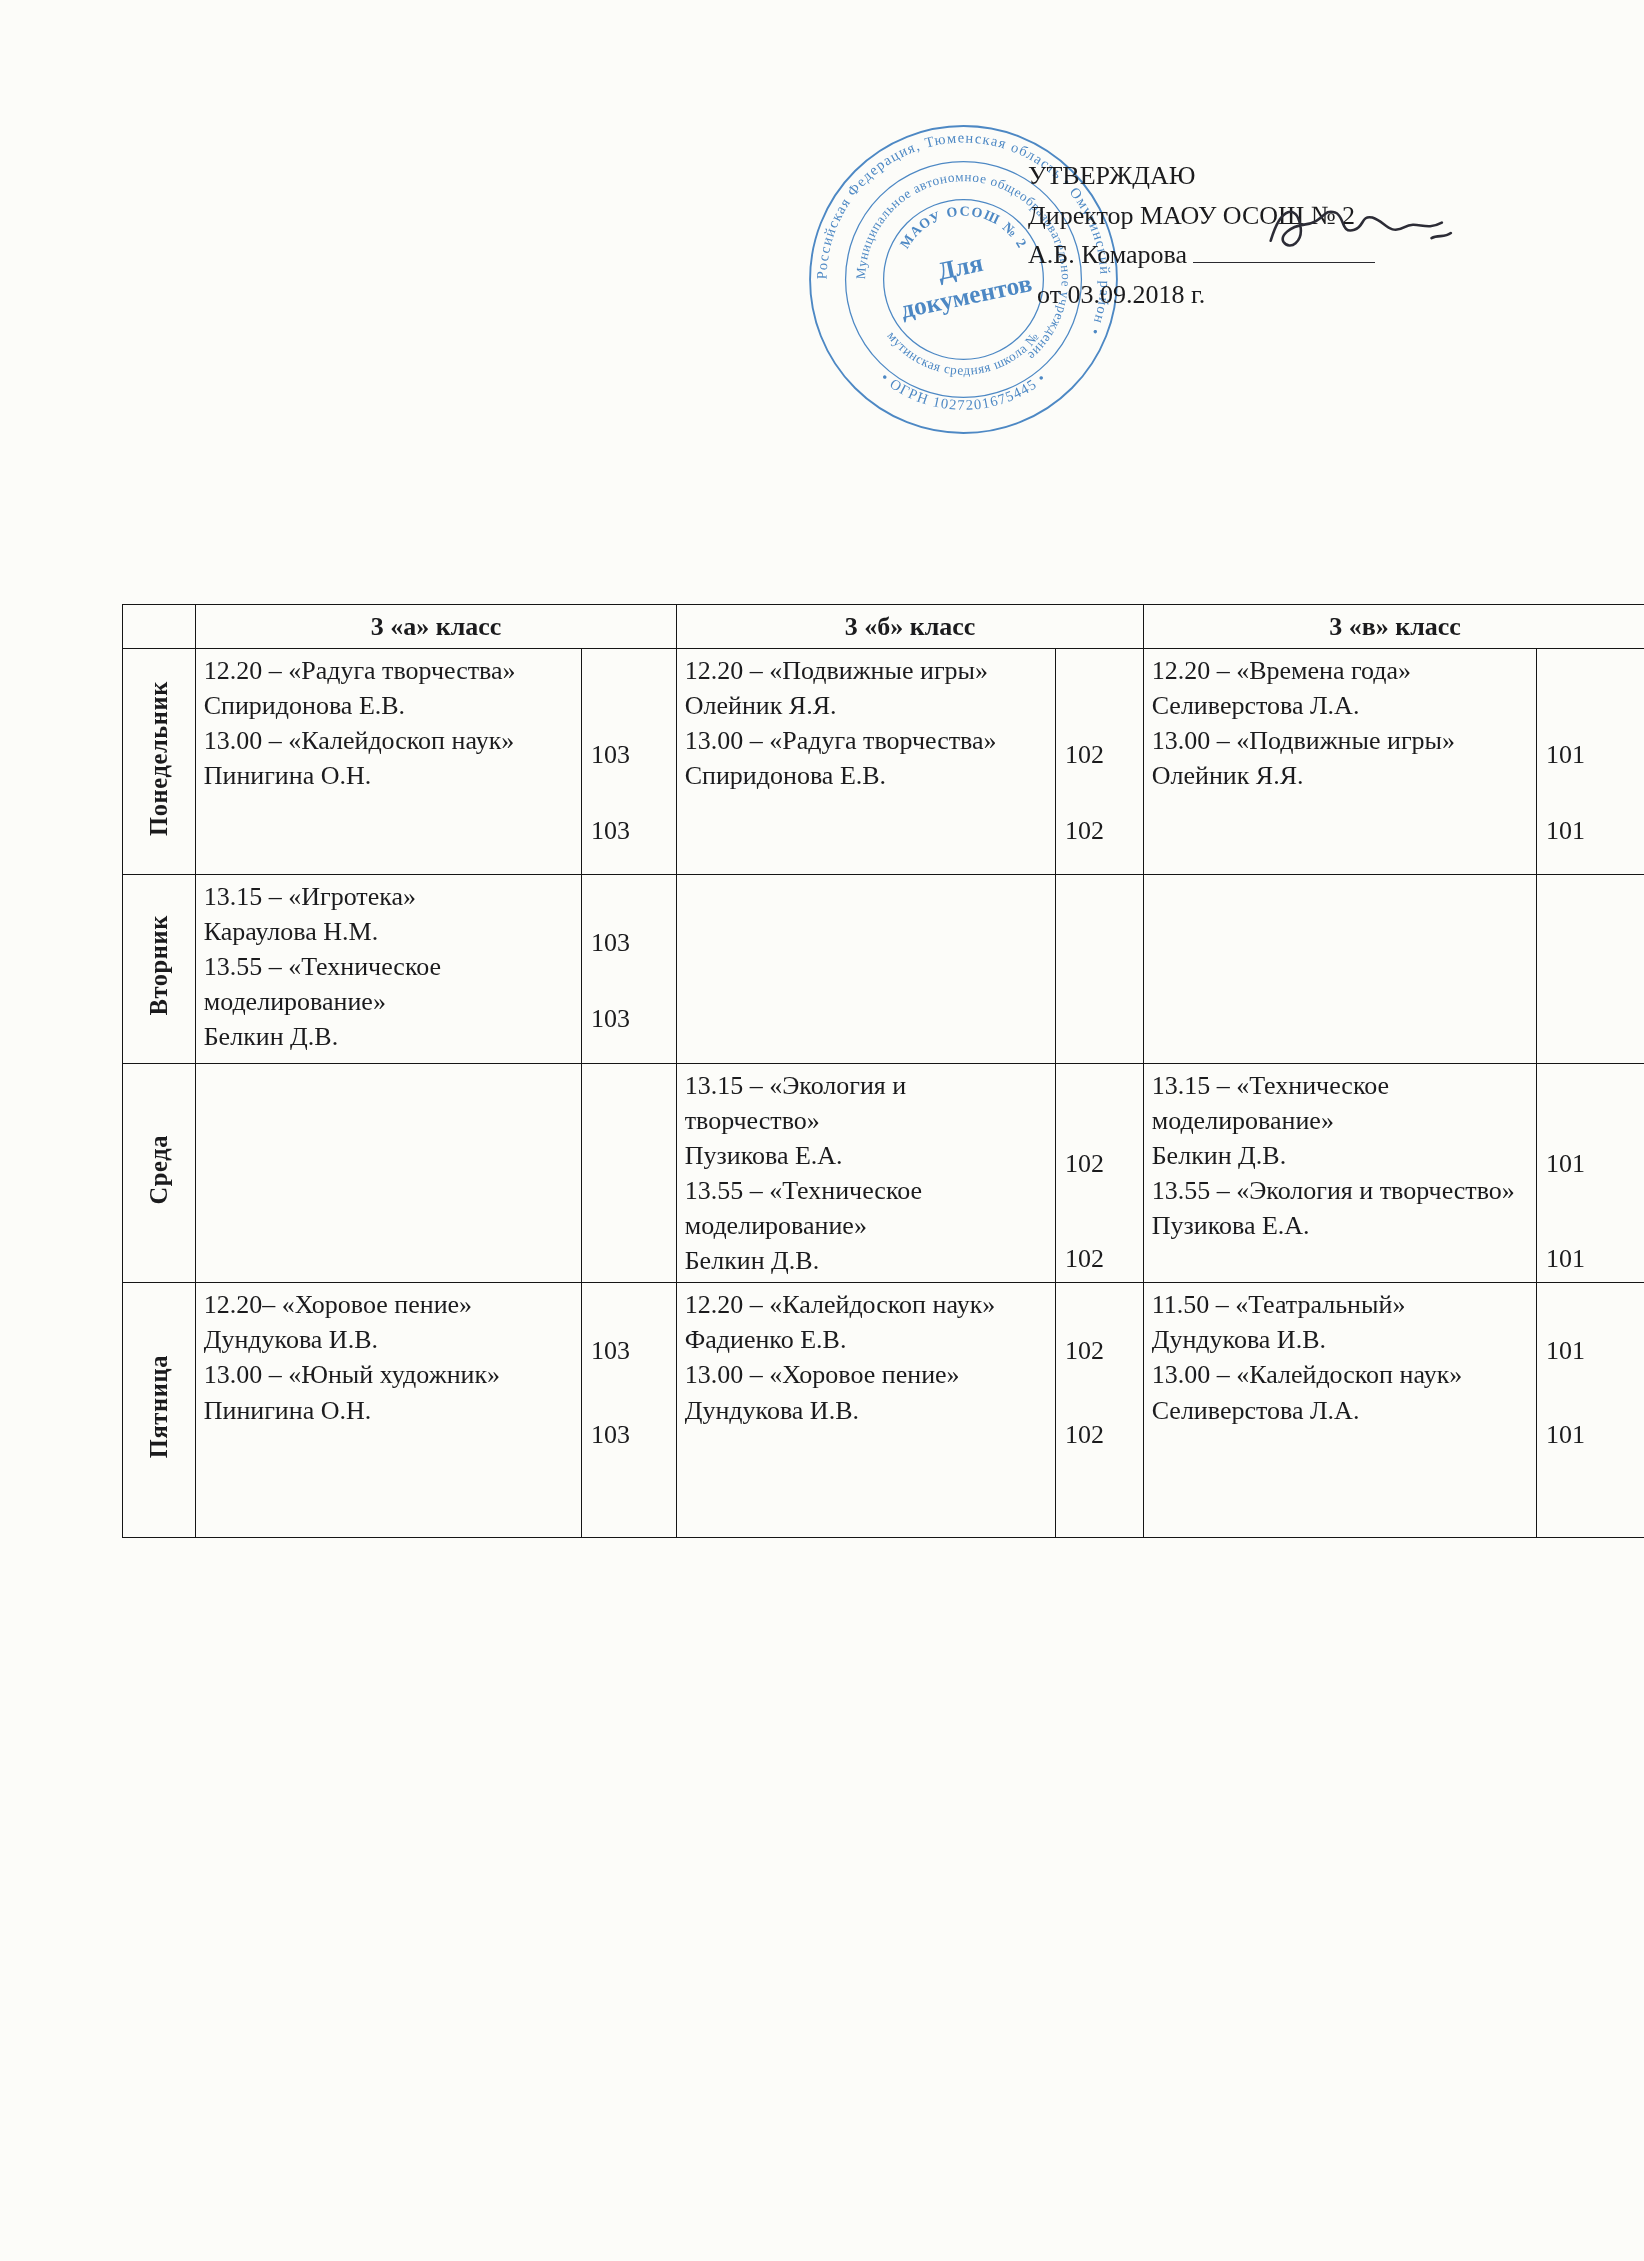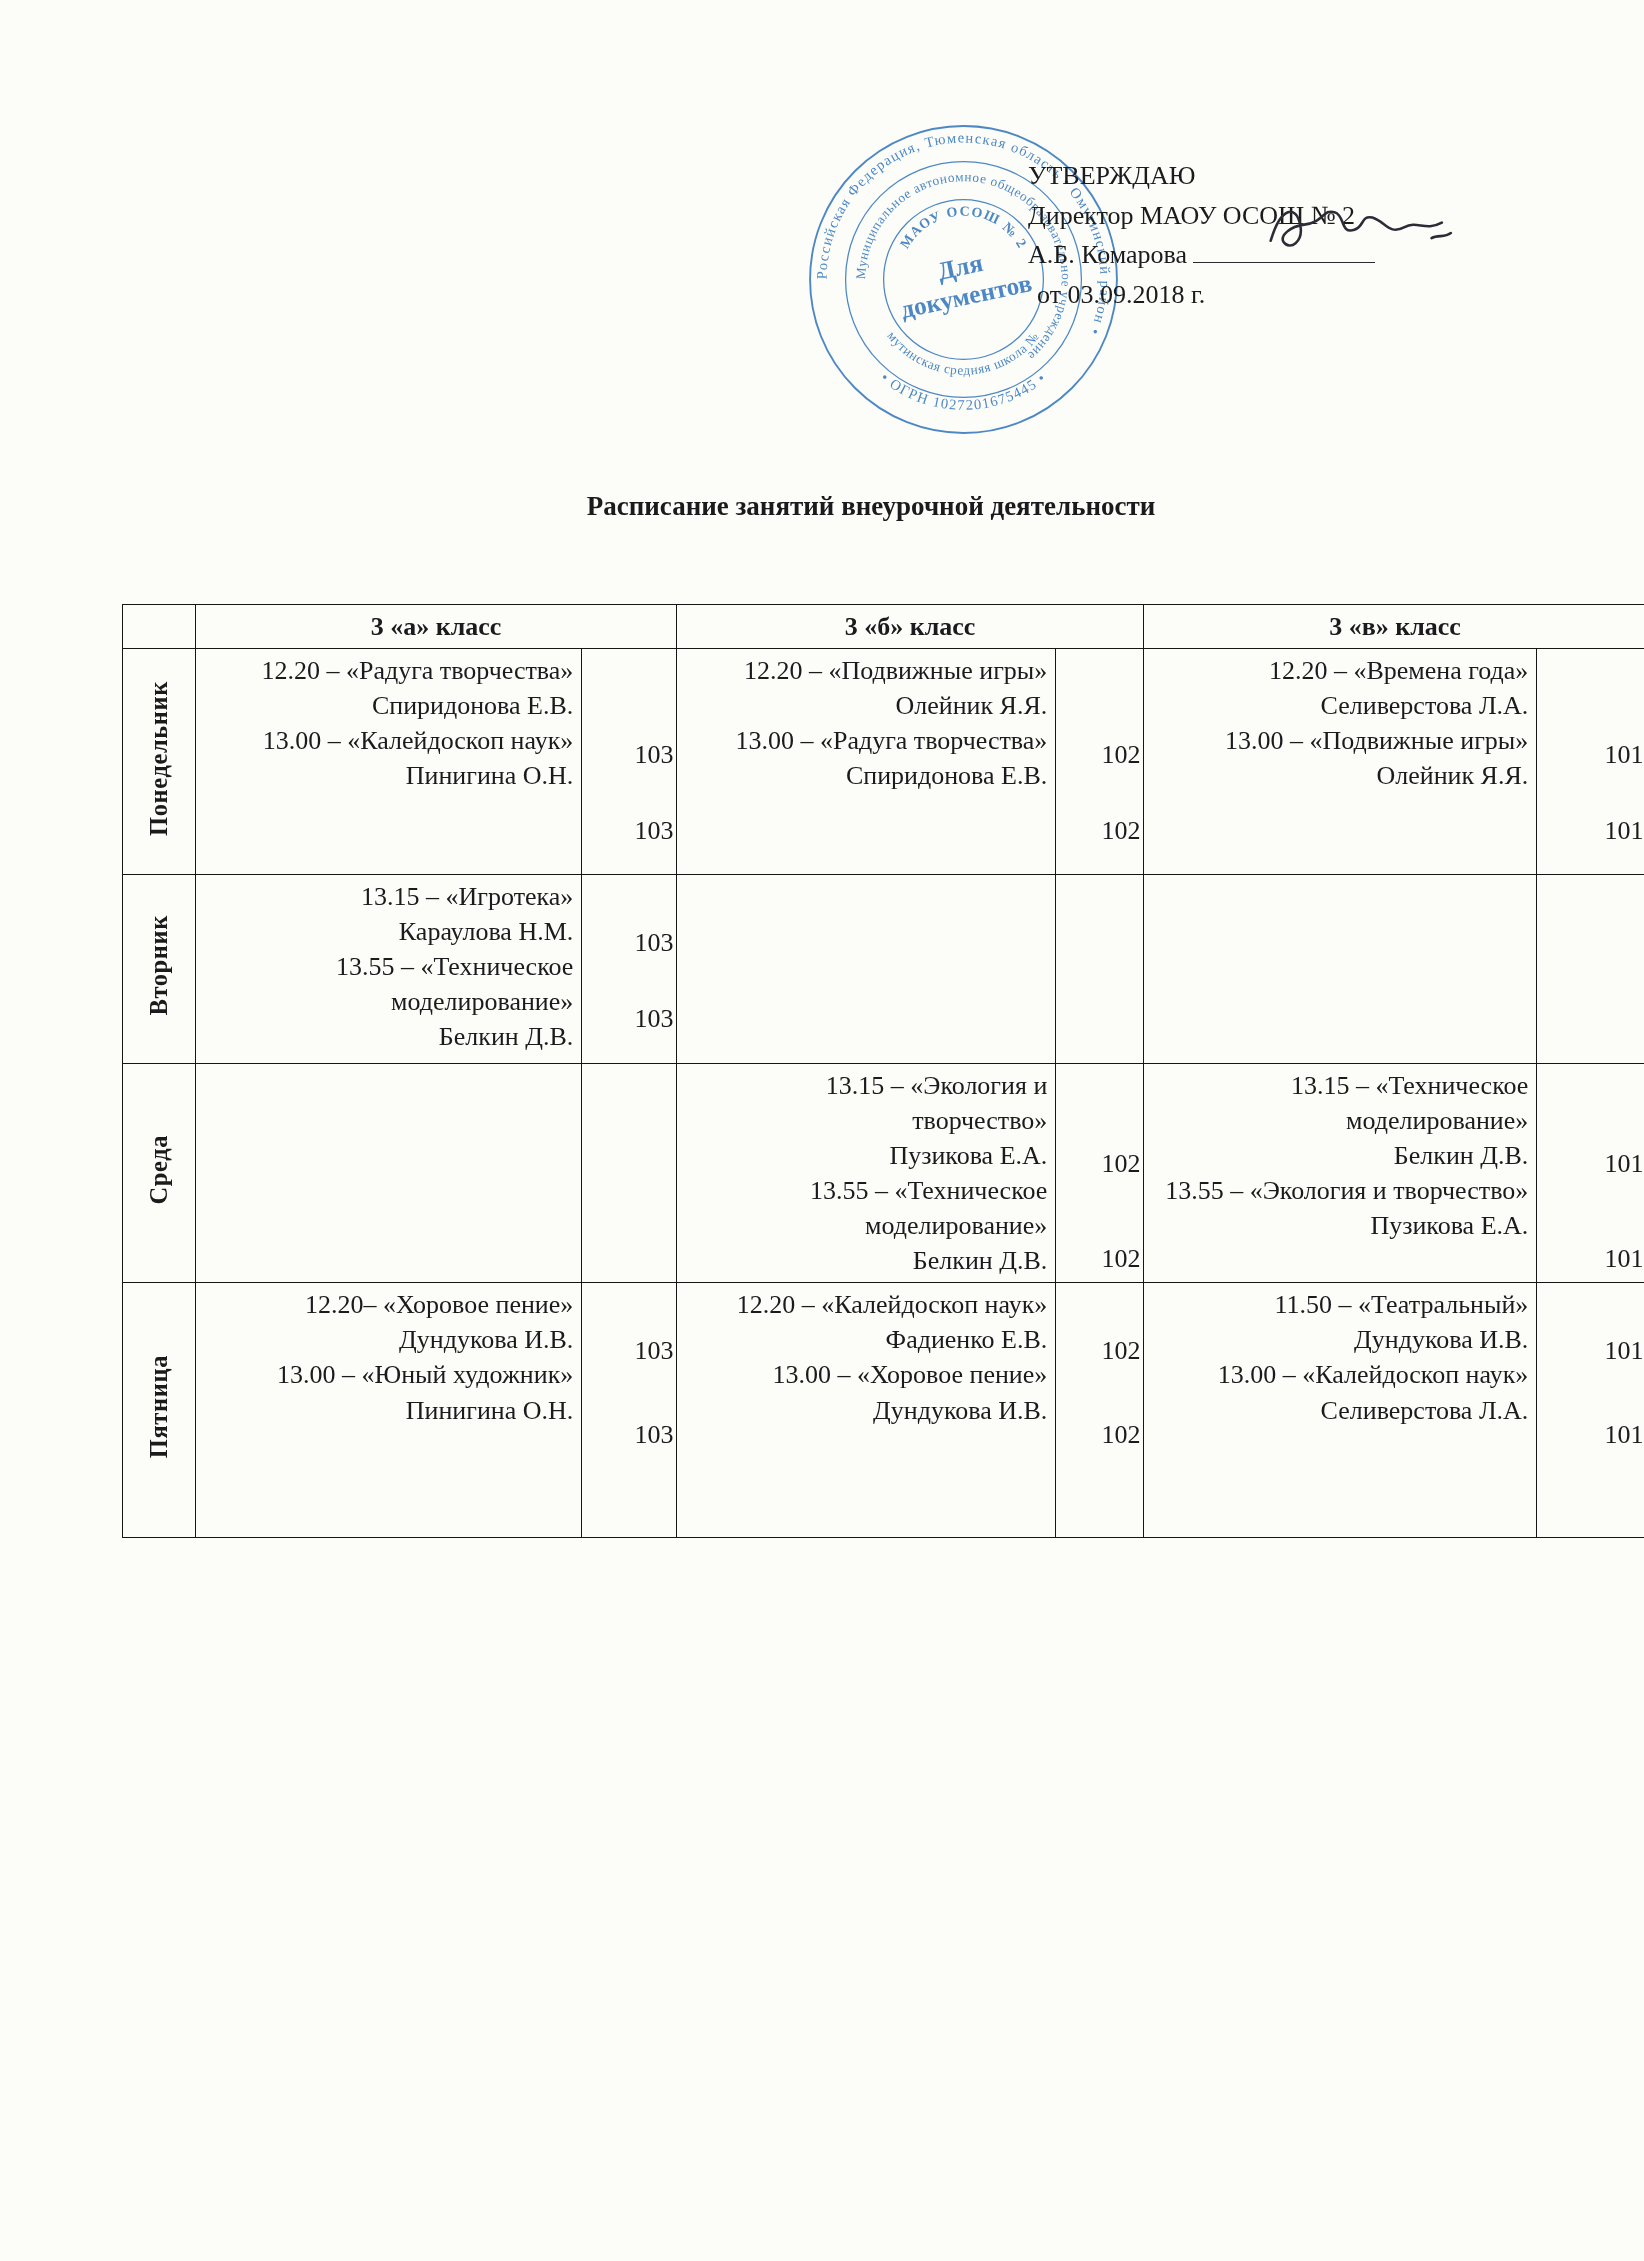--- a/index.html
+++ b/index.html
@@ -50,21 +50,21 @@
     text-align:center; font-size:27px; font-weight:bold; line-height:1.5;
   }
 
   
   table.schedule {
     position:absolute; left:122px; top:604px; width:1522px; z-index:2;
     border-collapse:collapse; table-layout:fixed;
     font-size:26px; border:1.9px solid #161616;
   }
   .schedule th, .schedule td {
-    border:1.3px solid #161616; vertical-align:top; padding:3.9px 7.7px;text-align:right;
+    border:1.3px solid #161616; vertical-align:top; padding:3.9px 7.7px;
   }
   .schedule th {
     font-weight:bold; text-align:center; vertical-align:middle;
     height:44px; padding:1.3px; border-bottom:1.9px solid #161616;
   }
   tr.r-mon { height:226px; }
   tr.r-tue { height:189px; }
   tr.r-wed { height:218px; }
   tr.r-fri { height:255px; }
 
@@ -132,21 +132,20 @@
   </div>
 
   <svg class="signature" width="193" height="71" viewBox="0 0 300 110" aria-hidden="true">
     <path d="M 12 74 C 28 20, 52 18, 58 50 C 63 76, 42 90, 32 76 C 26 66, 42 52, 64 49
              C 96 45, 92 24, 112 30 C 128 36, 120 64, 142 57
              C 158 52, 152 34, 170 38 C 190 44, 196 66, 220 53
              C 240 42, 252 60, 278 46 M 262 70 C 272 64, 282 70, 292 62"></path>
   </svg>
 
   <div class="title">
-    <div>Расписание занятий внеурочной деятельности</div>
   </div>
 
   <table class="schedule">
     <colgroup>
       <col style="width:73px">
       <col style="width:386px">
         <col style="width:95px">
       <col style="width:379px">
         <col style="width:88px">
       <col style="width:393px">

